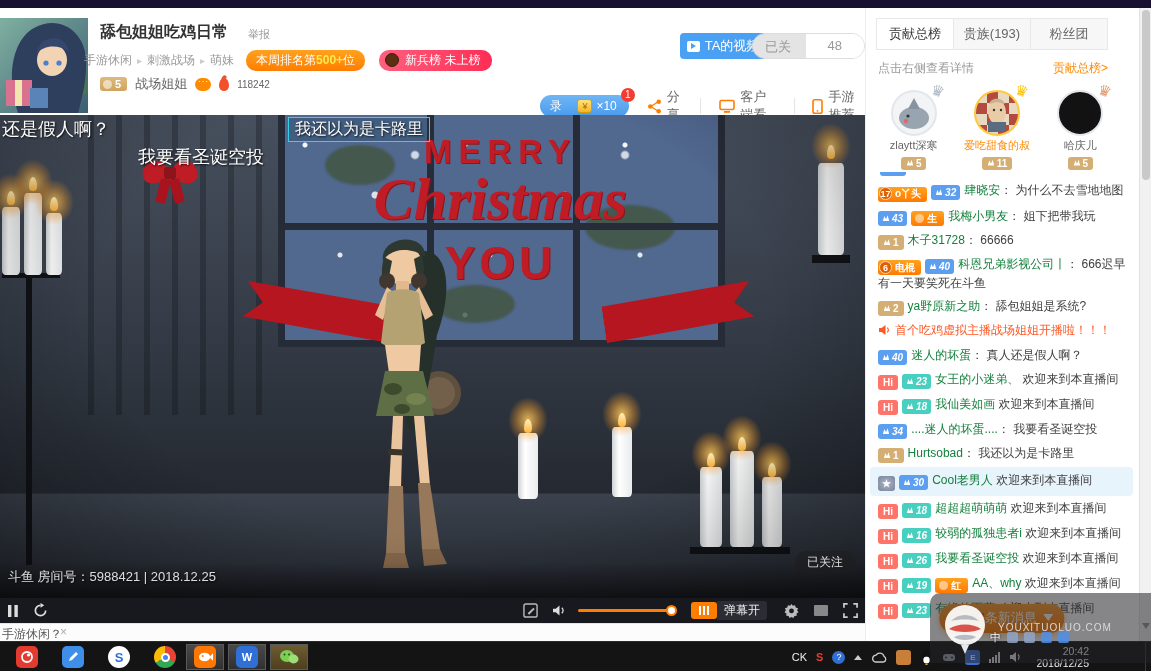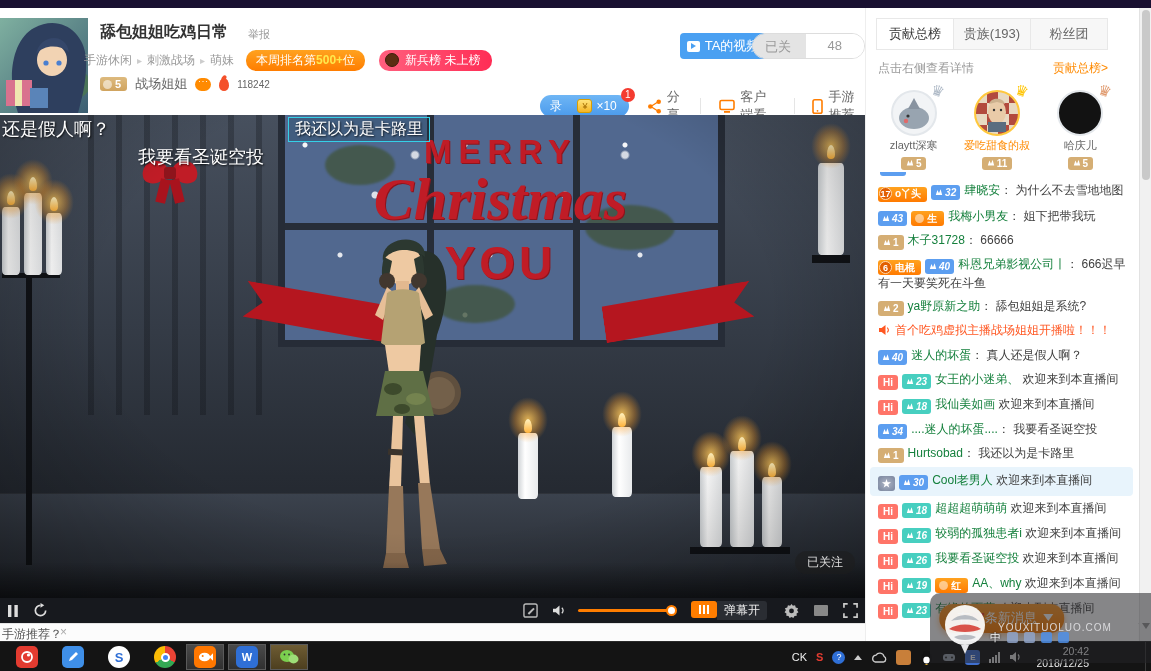--- a/index.html
+++ b/index.html
@@ -83,21 +83,21 @@
   .danmaku { position:absolute; color:#fff; font-size:18px; text-shadow:1px 1px 2px rgba(0,0,0,.8); white-space:nowrap; }
   #dm3 { border:1px solid #35d0e8; background:rgba(20,60,80,.25); padding:1px 6px; font-size:16px; }
   #p-room { position:absolute; left:8px; bottom:12px; color:rgba(255,255,255,.85); font-size:13px; text-shadow:1px 1px 2px rgba(0,0,0,.7); }
   #p-followed { position:absolute; right:10px; bottom:24px; background:rgba(30,30,30,.55); color:#ddd; font-size:12px; padding:3px 12px; border-radius:12px; }
 
   
   #cbar { position:absolute; left:0; top:598px; width:865px; height:25px; background:#17191e; display:flex; align-items:center; }
   .cbtn { display:inline-flex; align-items:center; justify-content:center; cursor:pointer; margin:0 7px; }
   #vol-slider { width:95px; height:3px; background:#ff7d00; border-radius:2px; position:relative; margin:0 8px 0 4px; cursor:pointer; }
   #vol-slider .knob { position:absolute; right:-4px; top:-4px; width:11px; height:11px; background:#fff; border:2px solid #ff7d00; border-radius:50%; }
-  #dm-toggle { display:flex; align-items:flex-start; margin:0 10px; cursor:pointer; }
+  #dm-toggle { display:flex; align-items:center; margin:0 10px; cursor:pointer; }
   #dm-toggle .sw { width:26px; height:17px; background:#ff7d00; border-radius:3px; display:flex; align-items:center; justify-content:center; gap:2px; }
   #dm-toggle .sw i { width:2px; height:9px; background:#fff; display:block; }
   #dm-toggle .lab { color:#eee; font-size:12px; background:#2a2d33; padding:1px 7px; border-radius:0 3px 3px 0; }
 
   
   #strip { position:absolute; left:0; top:623px; width:1151px; height:18px; background:#fcfcfc; border-top:1px solid #e4e4e4; font-size:12px; color:#555; }
   #strip .txt { position:absolute; left:2px; top:2px; }
   #strip .x { position:absolute; left:60px; top:1px; color:#aaa; cursor:pointer; }
 
   
@@ -362,20 +362,21 @@
     <path d="M87 326 L89 343 L112 341 L105 326 Z" fill="#85674b"></path>
   </svg>
 
   <div id="p-vig"></div>
   <div id="p-bottomfade"></div>
 
   <div class="danmaku" style="left:2px;top:2px;">还是假人啊？</div>
   <div class="danmaku" style="left:138px;top:30px;">我要看圣诞空投</div>
   <div class="danmaku" id="dm3" style="left:288px;top:2px;">我还以为是卡路里</div>
 
+  <div id="p-room">斗鱼 房间号：5988421 | 2018.12.25</div>
   <div id="p-followed">已关注</div>
 </div>
 
 <div id="cbar">
   <span class="cbtn">
     <svg width="12" height="14" viewBox="0 0 12 14">
         <rect x="1" y="1" width="3.4" height="12" fill="#ddd"></rect>
         <rect x="7.4" y="1" width="3.4" height="12" fill="#ddd"></rect>
       </svg>
   </span>
@@ -421,21 +422,21 @@
       </svg>
   </span>
   <span class="cbtn">
     <svg width="15" height="15" viewBox="0 0 16 16">
         <path d="M1 5 L1 1 L5 1 M11 1 L15 1 L15 5 M15 11 L15 15 L11 15 M5 15 L1 15 L1 11" fill="none" stroke="#ccc" stroke-width="1.8"></path>
       </svg>
   </span>
 </div>
 
 <div id="strip">
-  <span class="txt">手游推荐？</span>
+  <span class="txt">手游休闲？</span>
   <span class="x">×</span>
 </div>
 
 <div id="sidebar">
   <div id="tabs">
       <div class="tab active">贡献总榜</div>
       <div class="tab">贵族(193)</div>
       <div class="tab">粉丝团</div>
     </div>
   <div id="sb-hint">点击右侧查看详情</div>

